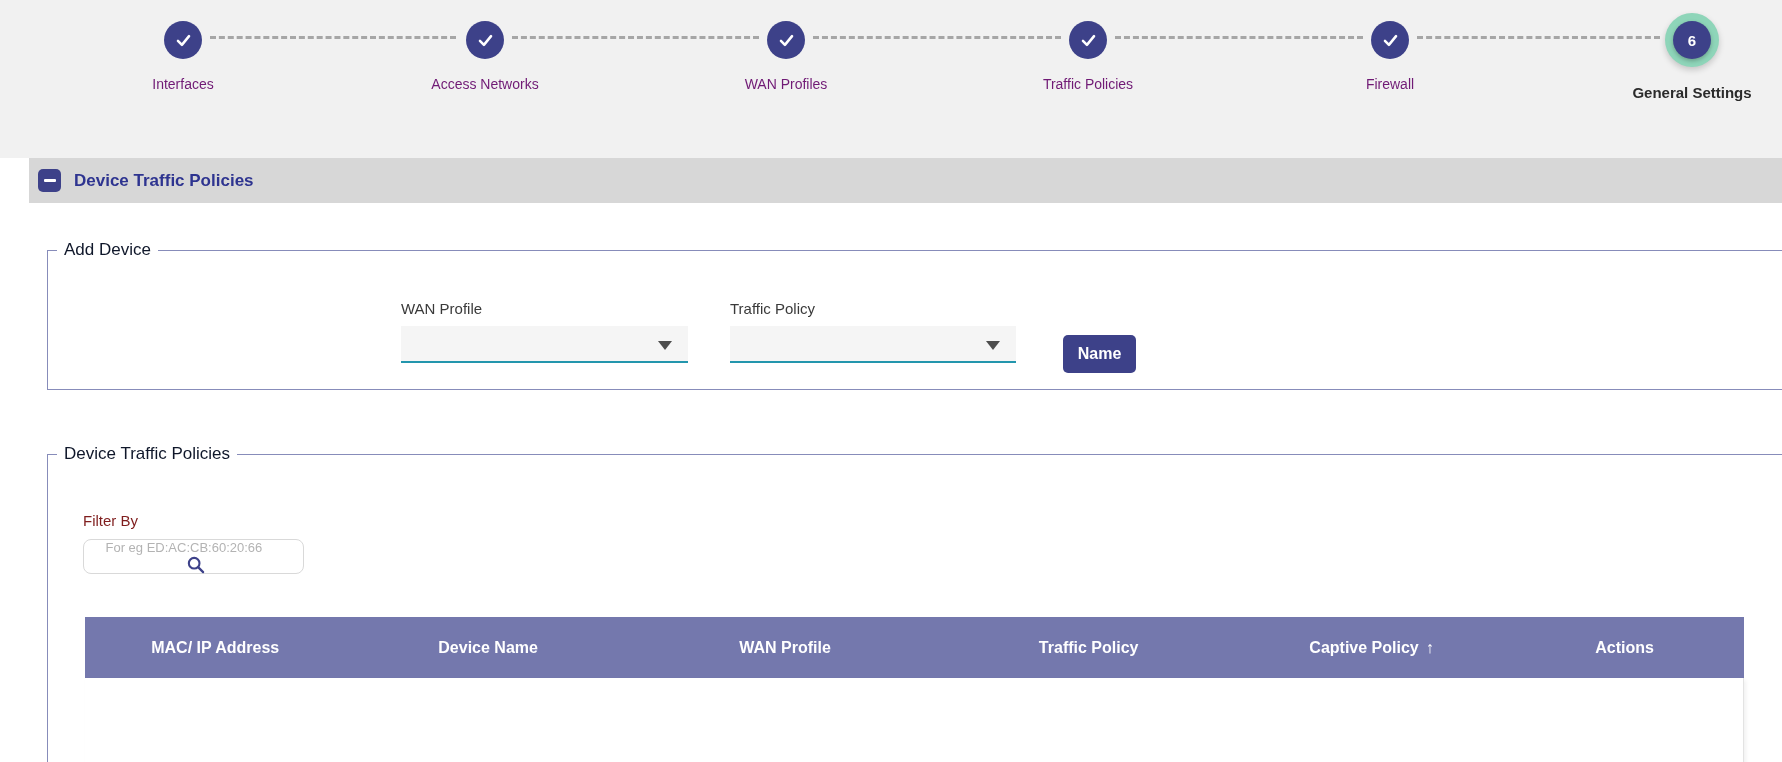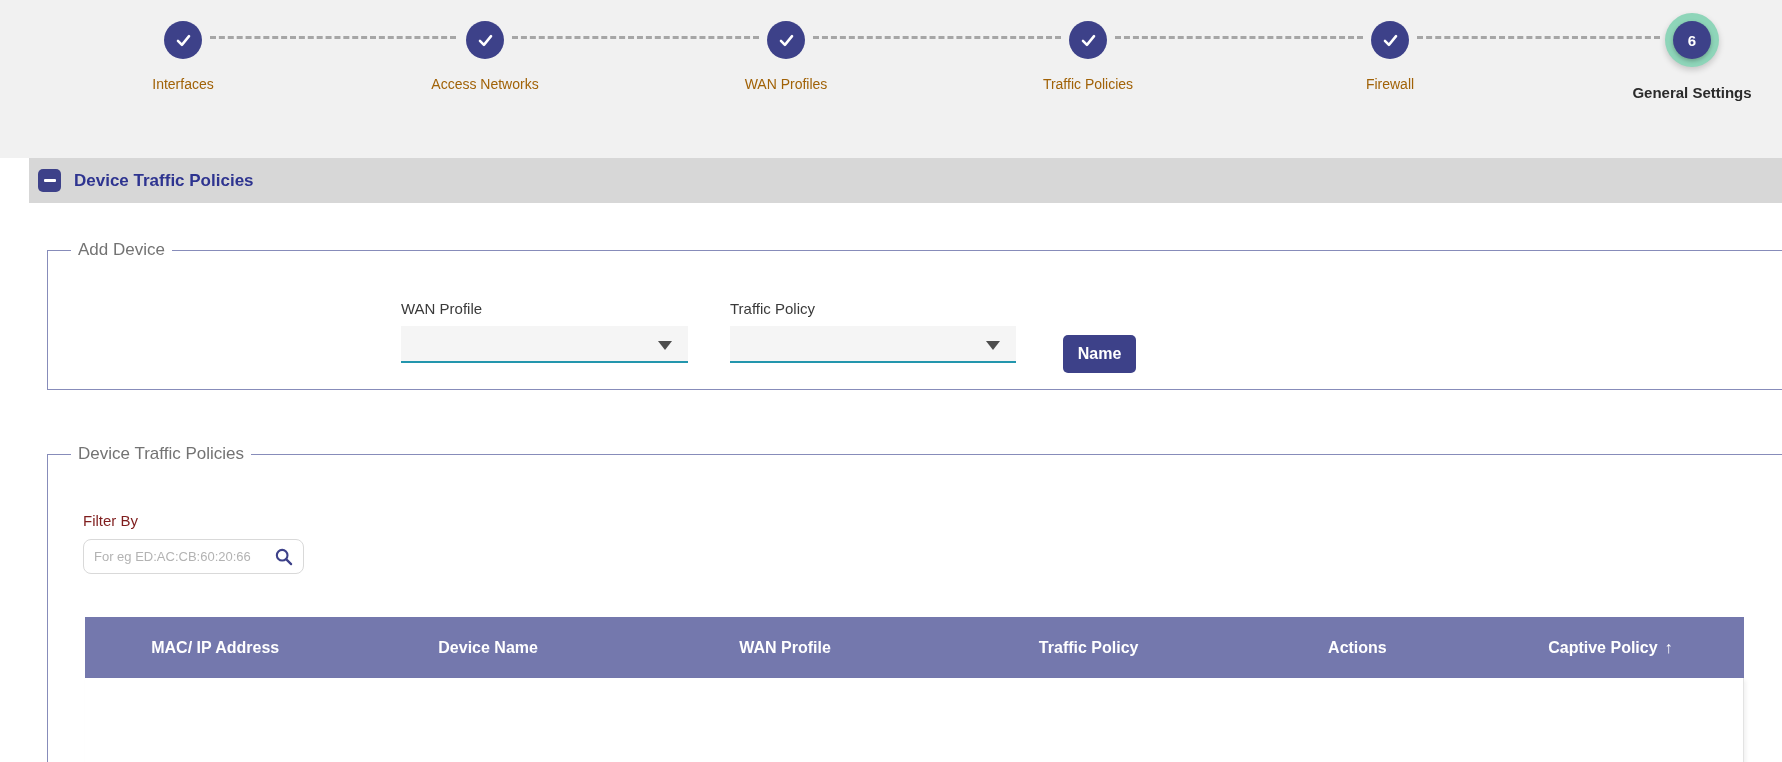--- a/index.html
+++ b/index.html
@@ -35,21 +35,21 @@
     cursor: pointer;
   }
   .step-current-inner {
     width: 38px; height: 38px; border-radius: 50%; background: #3d4189;
     display: flex; align-items: center; justify-content: center;
     color: #ffffff; font-size: 15px; font-weight: 700;
     box-shadow: 0 2px 4px rgba(0,0,0,0.25);
   }
   .step-label {
     position: absolute; top: 76px; width: 220px; text-align: center;
-    font-size: 14px; color: #a16207; cursor: pointer;
+    font-size: 14px; color: #701a75; cursor: pointer;
   }
   .step-label.current {
     top: 84px; font-weight: 700; color: #2b2b2b; font-size: 15px;
   }
 
   
   .section-bar {
     position: absolute; left: 29px; top: 158px; width: 1753px; height: 45px;
     background: #d7d7d7; display: flex; align-items: center;
   }
@@ -65,22 +65,22 @@
     font-size: 17px; font-weight: 700; color: #2e3490;
   }
 
   
   fieldset {
     position: absolute;
     border: 1px solid #878cba;
     border-right: none;
   }
   legend {
-    margin-left: 23px; padding: 0 7px;
-    font-size: 17px; color: #737373;
+    margin-left: 9px; padding: 0 7px;
+    font-size: 17px; color: #0f172a;
   }
   .add-device-fs { left: 47px; top: 240px; width: 1735px; height: 150px; }
   .policies-fs   { left: 47px; top: 444px; width: 1735px; height: 330px; border-bottom: none; }
 
   .field-group { position: absolute; top: 0; }
   .field-label { display: block; font-size: 15px; color: #3a3a3a; }
   .field-input {
     margin-top: 9px; width: 100%; height: 37px;
     background: #f5f5f5; border: none;
     border-bottom: 2px solid #2396ad;
@@ -100,21 +100,21 @@
     background: #3d4189; color: #ffffff; font-weight: 700; font-size: 16px;
     border: none; border-radius: 5px; cursor: pointer;
     font-family: "Liberation Sans", sans-serif;
   }
 
   
   .filter-label { position: absolute; left: 35px; top: 48px; font-size: 15px; color: #7f1d1d; }
   .search-box {
     position: absolute; left: 35px; top: 75px; width: 221px; height: 35px;
     background: #ffffff; border: 1px solid #d9d9d9; border-radius: 8px;
-    display: flex; align-items: center; padding: 0 10px;
+    display: flex; align-items: center; padding: 0 10px; flex-direction: column;
   }
   .search-input {
     border: none; outline: none; flex: 1; min-width: 0;
     font-size: 13px; color: #444; background: transparent;
     font-family: "Liberation Sans", sans-serif;
   }
   .search-input::placeholder { color: #b3b3b3; }
   .search-icon { flex: 0 0 auto; margin-left: 4px; cursor: pointer; display: flex; }
 
   
@@ -241,21 +241,21 @@
         </svg>
     </span>
   </div>
 
   <div class="table-wrap">
     <div class="table-header">
       <div class="th th-0">MAC/ IP Address</div>
       <div class="th th-1">Device Name</div>
       <div class="th th-2">WAN Profile</div>
       <div class="th th-3">Traffic Policy</div>
-      <div class="th th-5">Actions</div>
       <div class="th th-4">
         <span>Captive Policy</span>
         <span class="sort-arrow">↑</span>
       </div>
+      <div class="th th-5">Actions</div>
     </div>
     <div class="table-body"></div>
   </div>
 </fieldset>
 
 </body></html>

